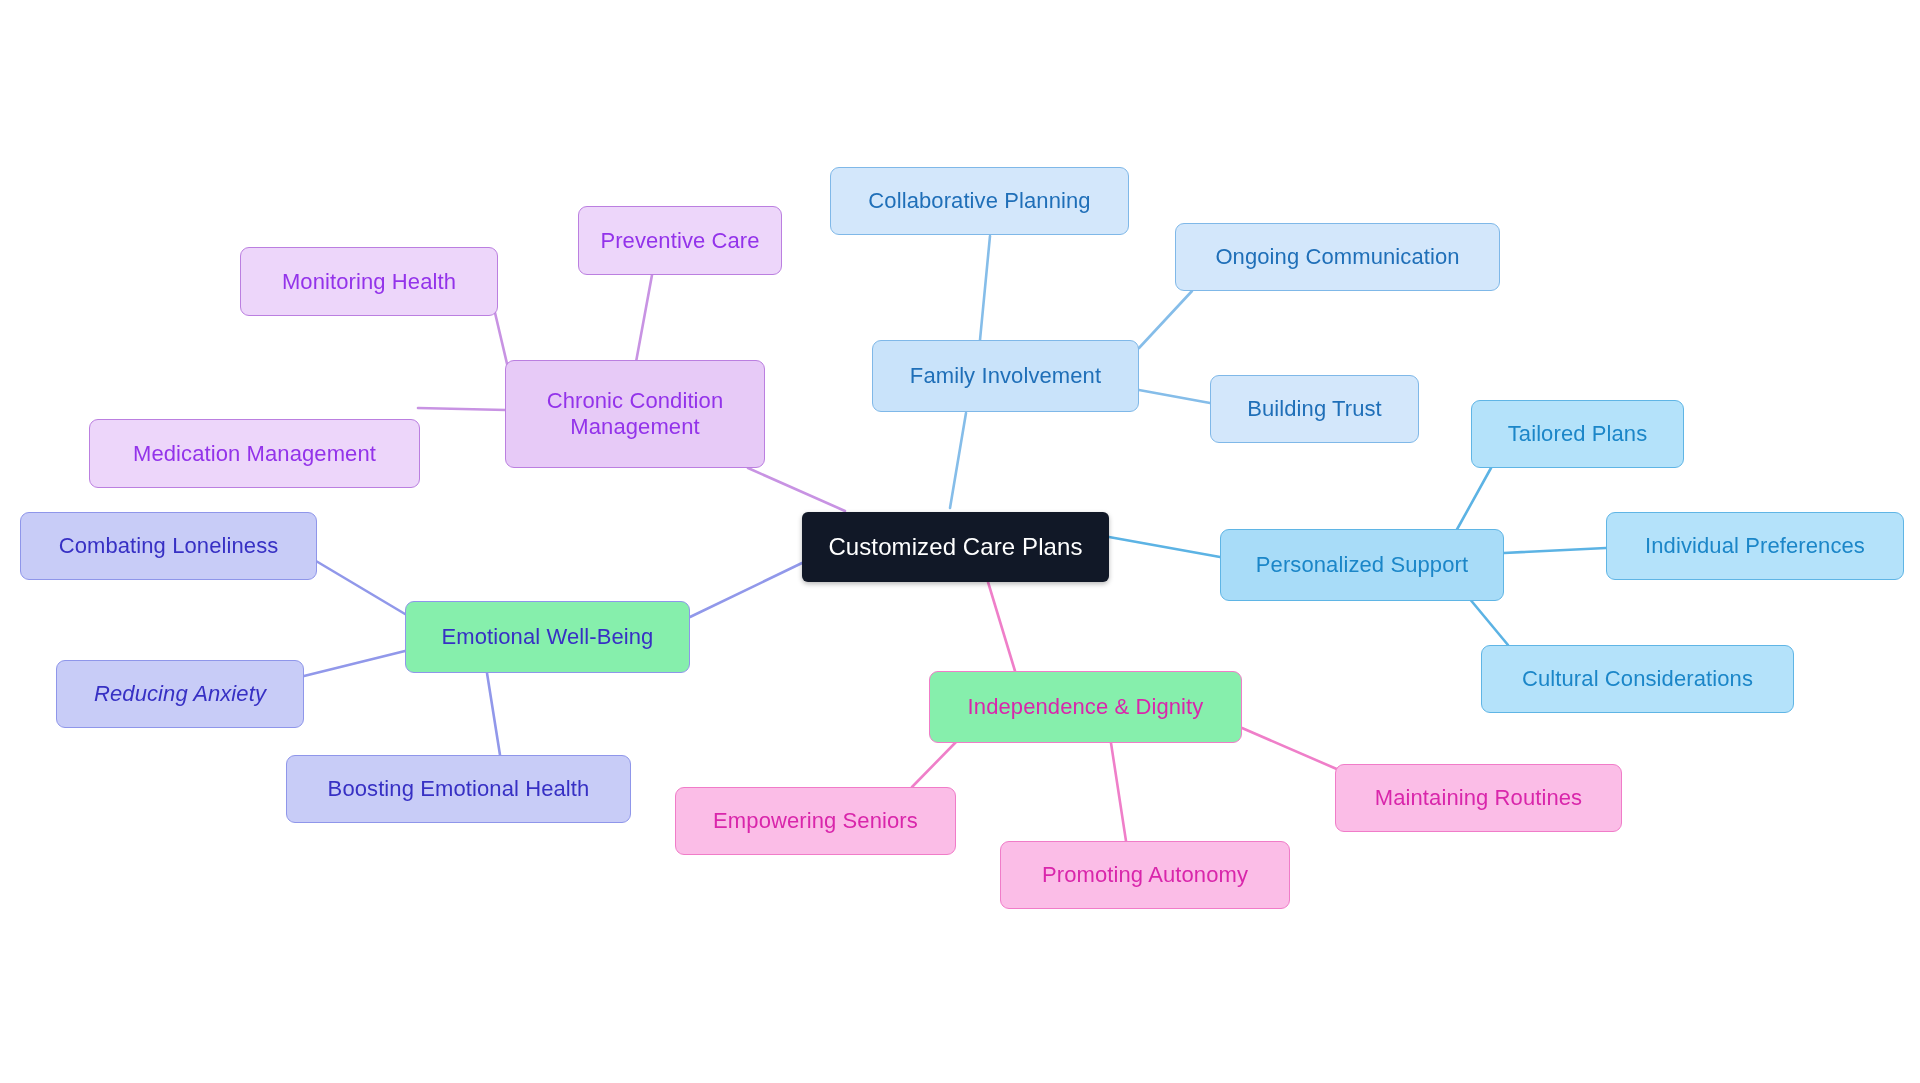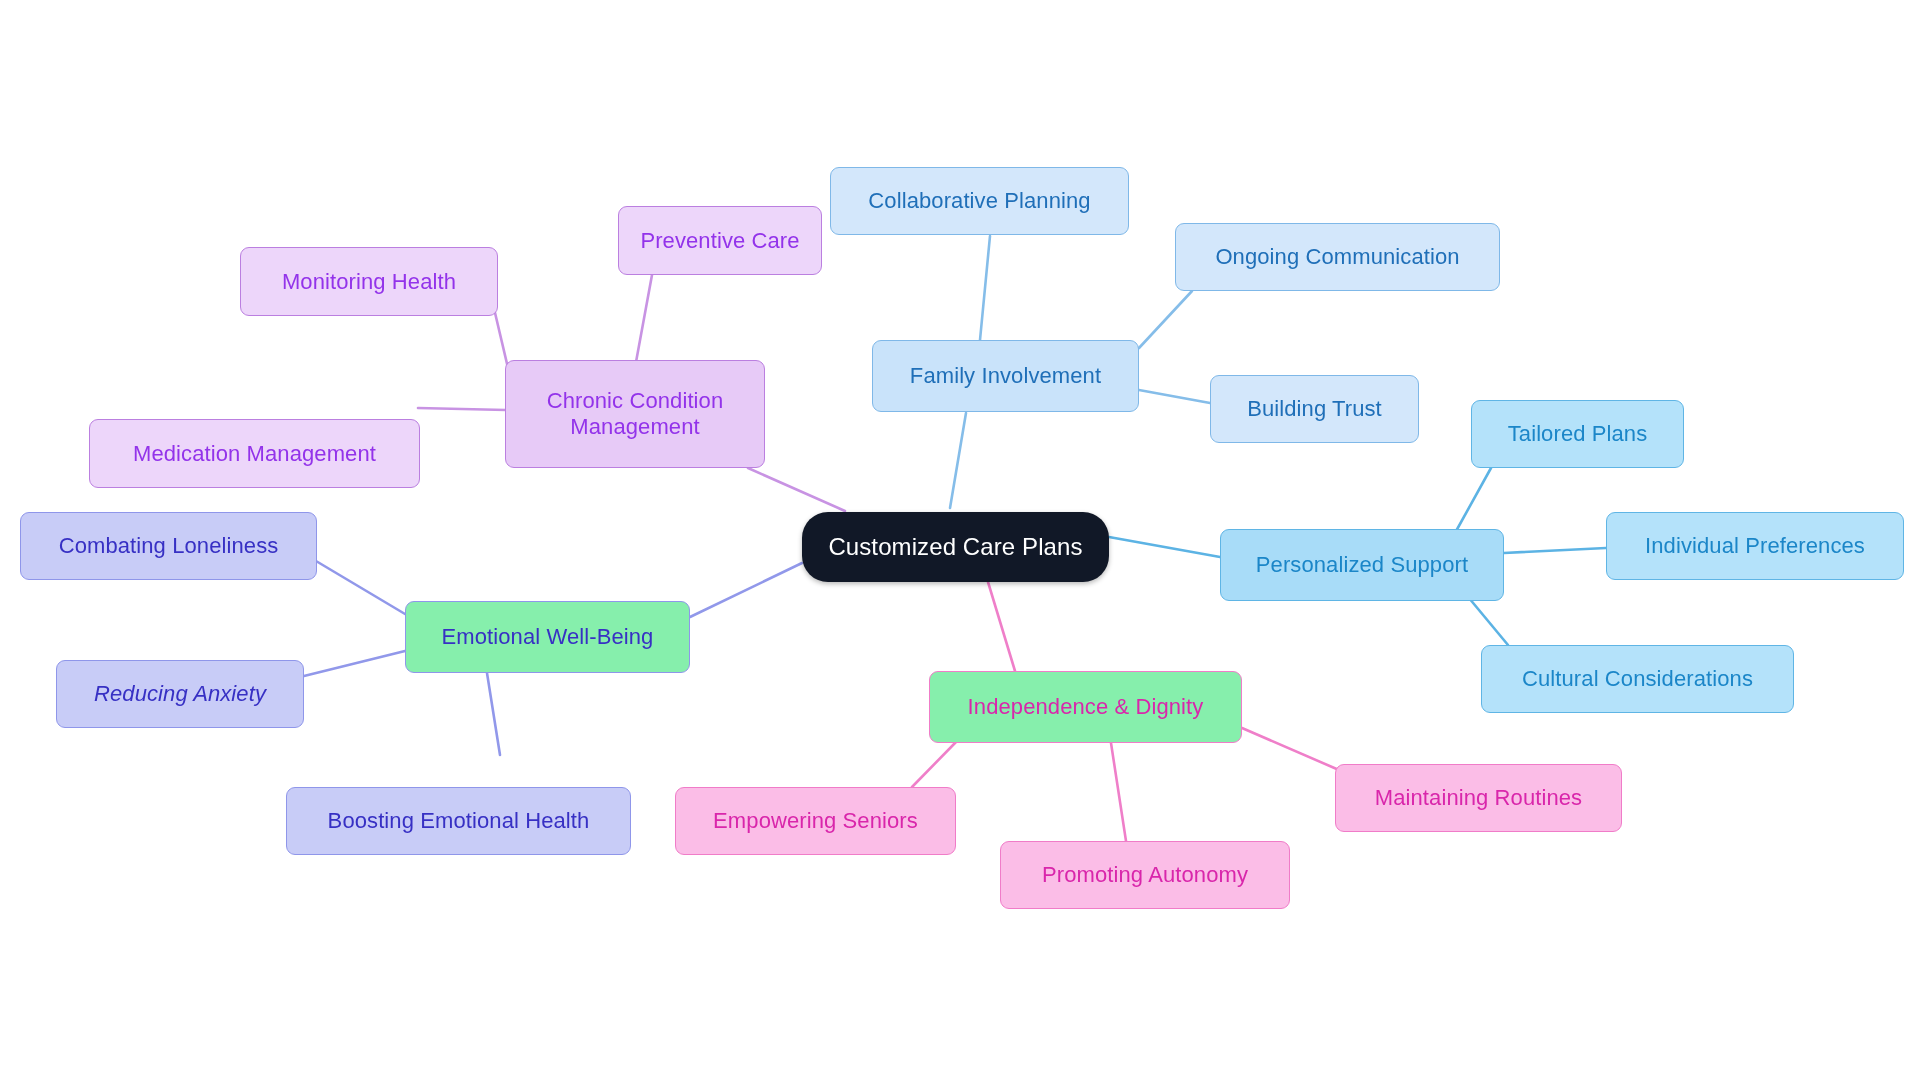--- a/index.html
+++ b/index.html
@@ -32,21 +32,21 @@
     border-style: solid;
     border-width: 1.6px;
     border-radius: 9px;
     line-height: 1.18;
     white-space: pre-line;
     letter-spacing: 0.1px;
     z-index: 5;
   }
   .node.root {
     border-width: 0;
-    border-radius: 26px;
+    border-radius: 6px;
     z-index: 8;
     box-shadow: 0 2px 5px rgba(0,0,0,0.28);
   }
 </style>
 </head>
 <body>
 
 <div id="mindmap">
   <svg id="edge-layer" viewBox="0 0 1920 1083" width="1920" height="1083">
       <line x1="845" y1="511" x2="748" y2="468" stroke="#c893e3" stroke-width="2.6" stroke-linecap="round"></line>
@@ -68,32 +68,32 @@
       <line x1="802" y1="563" x2="690" y2="617" stroke="#9198ea" stroke-width="2.6" stroke-linecap="round"></line>
       <line x1="405" y1="614" x2="316" y2="561" stroke="#9198ea" stroke-width="2.6" stroke-linecap="round"></line>
       <line x1="405" y1="651" x2="304" y2="676" stroke="#9198ea" stroke-width="2.6" stroke-linecap="round"></line>
       <line x1="487" y1="673" x2="500" y2="755" stroke="#9198ea" stroke-width="2.6" stroke-linecap="round"></line>
     </svg>
   <div id="node-layer">
       <div class="node root" style="left: 802px; top: 512px; width: 307px; height: 70px; background: rgb(17, 24, 39); border-color: rgb(17, 24, 39); color: rgb(255, 255, 255); font-size: 24px;">Customized Care Plans</div>
       <div class="node" style="left: 505px; top: 360px; width: 260px; height: 108px; background: rgb(231, 202, 247); border-color: rgb(187, 127, 224); color: rgb(147, 51, 234); font-size: 22px;">Chronic Condition
 Management</div>
       <div class="node" style="left: 240px; top: 247px; width: 258px; height: 69px; background: rgb(237, 214, 250); border-color: rgb(187, 127, 224); color: rgb(147, 51, 234); font-size: 22px;">Monitoring Health</div>
-      <div class="node" style="left: 578px; top: 206px; width: 204px; height: 69px; background: rgb(237, 214, 250); border-color: rgb(187, 127, 224); color: rgb(147, 51, 234); font-size: 22px; margin-left: 40px;">Preventive Care</div>
+      <div class="node" style="left: 578px; top: 206px; width: 204px; height: 69px; background: rgb(237, 214, 250); border-color: rgb(187, 127, 224); color: rgb(147, 51, 234); font-size: 22px;">Preventive Care</div>
       <div class="node" style="left: 89px; top: 373px; width: 331px; height: 69px; background: rgb(237, 214, 250); border-color: rgb(187, 127, 224); color: rgb(147, 51, 234); font-size: 22px; margin-top: 46px;">Medication Management</div>
       <div class="node" style="left: 872px; top: 340px; width: 267px; height: 72px; background: rgb(201, 227, 250); border-color: rgb(127, 184, 232); color: rgb(31, 111, 184); font-size: 22px;">Family Involvement</div>
       <div class="node" style="left: 830px; top: 167px; width: 299px; height: 68px; background: rgb(211, 231, 251); border-color: rgb(127, 184, 232); color: rgb(31, 111, 184); font-size: 22px;">Collaborative Planning</div>
       <div class="node" style="left: 1175px; top: 223px; width: 325px; height: 68px; background: rgb(211, 231, 251); border-color: rgb(127, 184, 232); color: rgb(31, 111, 184); font-size: 22px;">Ongoing Communication</div>
       <div class="node" style="left: 1210px; top: 375px; width: 209px; height: 68px; background: rgb(211, 231, 251); border-color: rgb(127, 184, 232); color: rgb(31, 111, 184); font-size: 22px;">Building Trust</div>
       <div class="node" style="left: 1220px; top: 529px; width: 284px; height: 72px; background: rgb(168, 220, 248); border-color: rgb(95, 181, 229); color: rgb(27, 134, 200); font-size: 22px;">Personalized Support</div>
       <div class="node" style="left: 1471px; top: 400px; width: 213px; height: 68px; background: rgb(180, 226, 250); border-color: rgb(95, 181, 229); color: rgb(27, 134, 200); font-size: 22px;">Tailored Plans</div>
       <div class="node" style="left: 1606px; top: 512px; width: 298px; height: 68px; background: rgb(180, 226, 250); border-color: rgb(95, 181, 229); color: rgb(27, 134, 200); font-size: 22px;">Individual Preferences</div>
       <div class="node" style="left: 1481px; top: 645px; width: 313px; height: 68px; background: rgb(180, 226, 250); border-color: rgb(95, 181, 229); color: rgb(27, 134, 200); font-size: 22px;">Cultural Considerations</div>
       <div class="node" style="left: 929px; top: 671px; width: 313px; height: 72px; background: #86efac; border-color: rgb(240, 124, 200); color: rgb(217, 38, 171); font-size: 22px;">Independence &amp; Dignity</div>
       <div class="node" style="left: 675px; top: 787px; width: 281px; height: 68px; background: rgb(251, 189, 231); border-color: rgb(240, 124, 200); color: rgb(217, 38, 171); font-size: 22px;">Empowering Seniors</div>
       <div class="node" style="left: 1000px; top: 841px; width: 290px; height: 68px; background: rgb(251, 189, 231); border-color: rgb(240, 124, 200); color: rgb(217, 38, 171); font-size: 22px;">Promoting Autonomy</div>
       <div class="node" style="left: 1335px; top: 764px; width: 287px; height: 68px; background: rgb(251, 189, 231); border-color: rgb(240, 124, 200); color: rgb(217, 38, 171); font-size: 22px;">Maintaining Routines</div>
       <div class="node" style="left: 405px; top: 601px; width: 285px; height: 72px; background: #86efac; border-color: rgb(143, 150, 234); color: rgb(55, 48, 196); font-size: 22px;">Emotional Well-Being</div>
       <div class="node" style="left: 20px; top: 512px; width: 297px; height: 68px; background: rgb(200, 204, 247); border-color: rgb(143, 150, 234); color: rgb(55, 48, 196); font-size: 22px;">Combating Loneliness</div>
       <div class="node" style="left: 56px; top: 660px; width: 248px; height: 68px; background: rgb(200, 204, 247); border-color: rgb(143, 150, 234); color: rgb(55, 48, 196); font-size: 22px; font-style: italic;">Reducing Anxiety</div>
-      <div class="node" style="left: 286px; top: 755px; width: 345px; height: 68px; background: rgb(200, 204, 247); border-color: rgb(143, 150, 234); color: rgb(55, 48, 196); font-size: 22px; margin-top: 32px;">Boosting Emotional Health</div>
+      <div class="node" style="left: 286px; top: 755px; width: 345px; height: 68px; background: rgb(200, 204, 247); border-color: rgb(143, 150, 234); color: rgb(55, 48, 196); font-size: 22px;">Boosting Emotional Health</div>
     </div>
 </div>
 
 </body></html>

